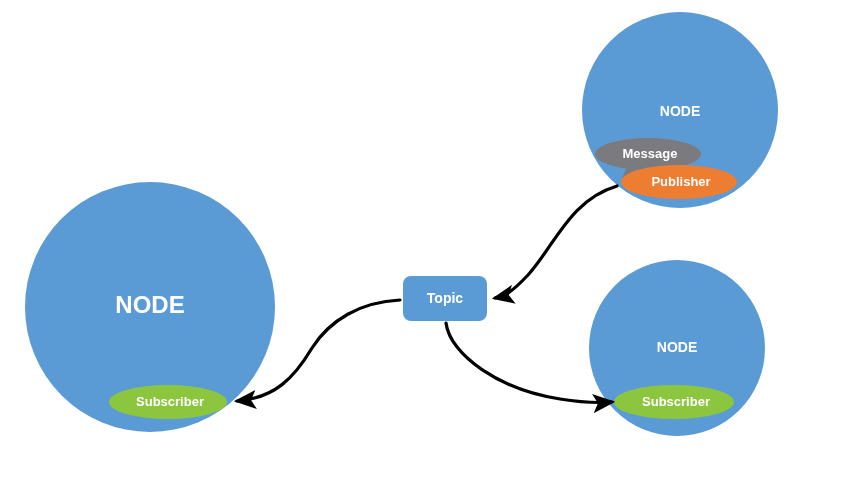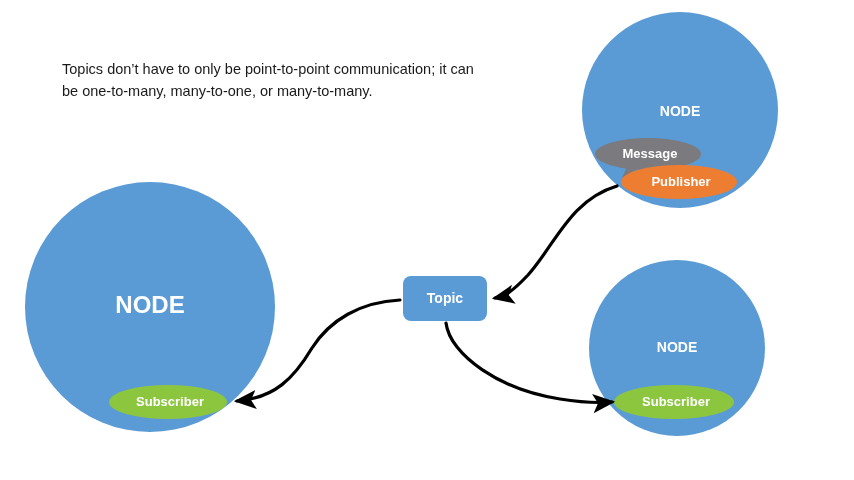--- a/index.html
+++ b/index.html
@@ -55,21 +55,20 @@
     font-size: 14px;
     text-anchor: middle;
     dominant-baseline: middle;
   }
 </style>
 </head>
 <body>
 
 <div id="canvas">
 
-  <div class="caption">Topics don’t have to only be point-to-point communication; it can be one-to-many, many-to-one, or many-to-many.</div>
 
   <svg id="diagram-svg" viewBox="0 0 854 480">
     <defs>
       <marker id="arrowhead" markerWidth="7" markerHeight="7" refX="6" refY="3" orient="auto" markerUnits="strokeWidth">
         <path d="M0,0 L7,3 L0,6 L1.6,3 Z" fill="#000000"></path>
       </marker>
     </defs>
 
     <g>
       <circle cx="150" cy="307" r="125" fill="#5B9BD5"></circle>

